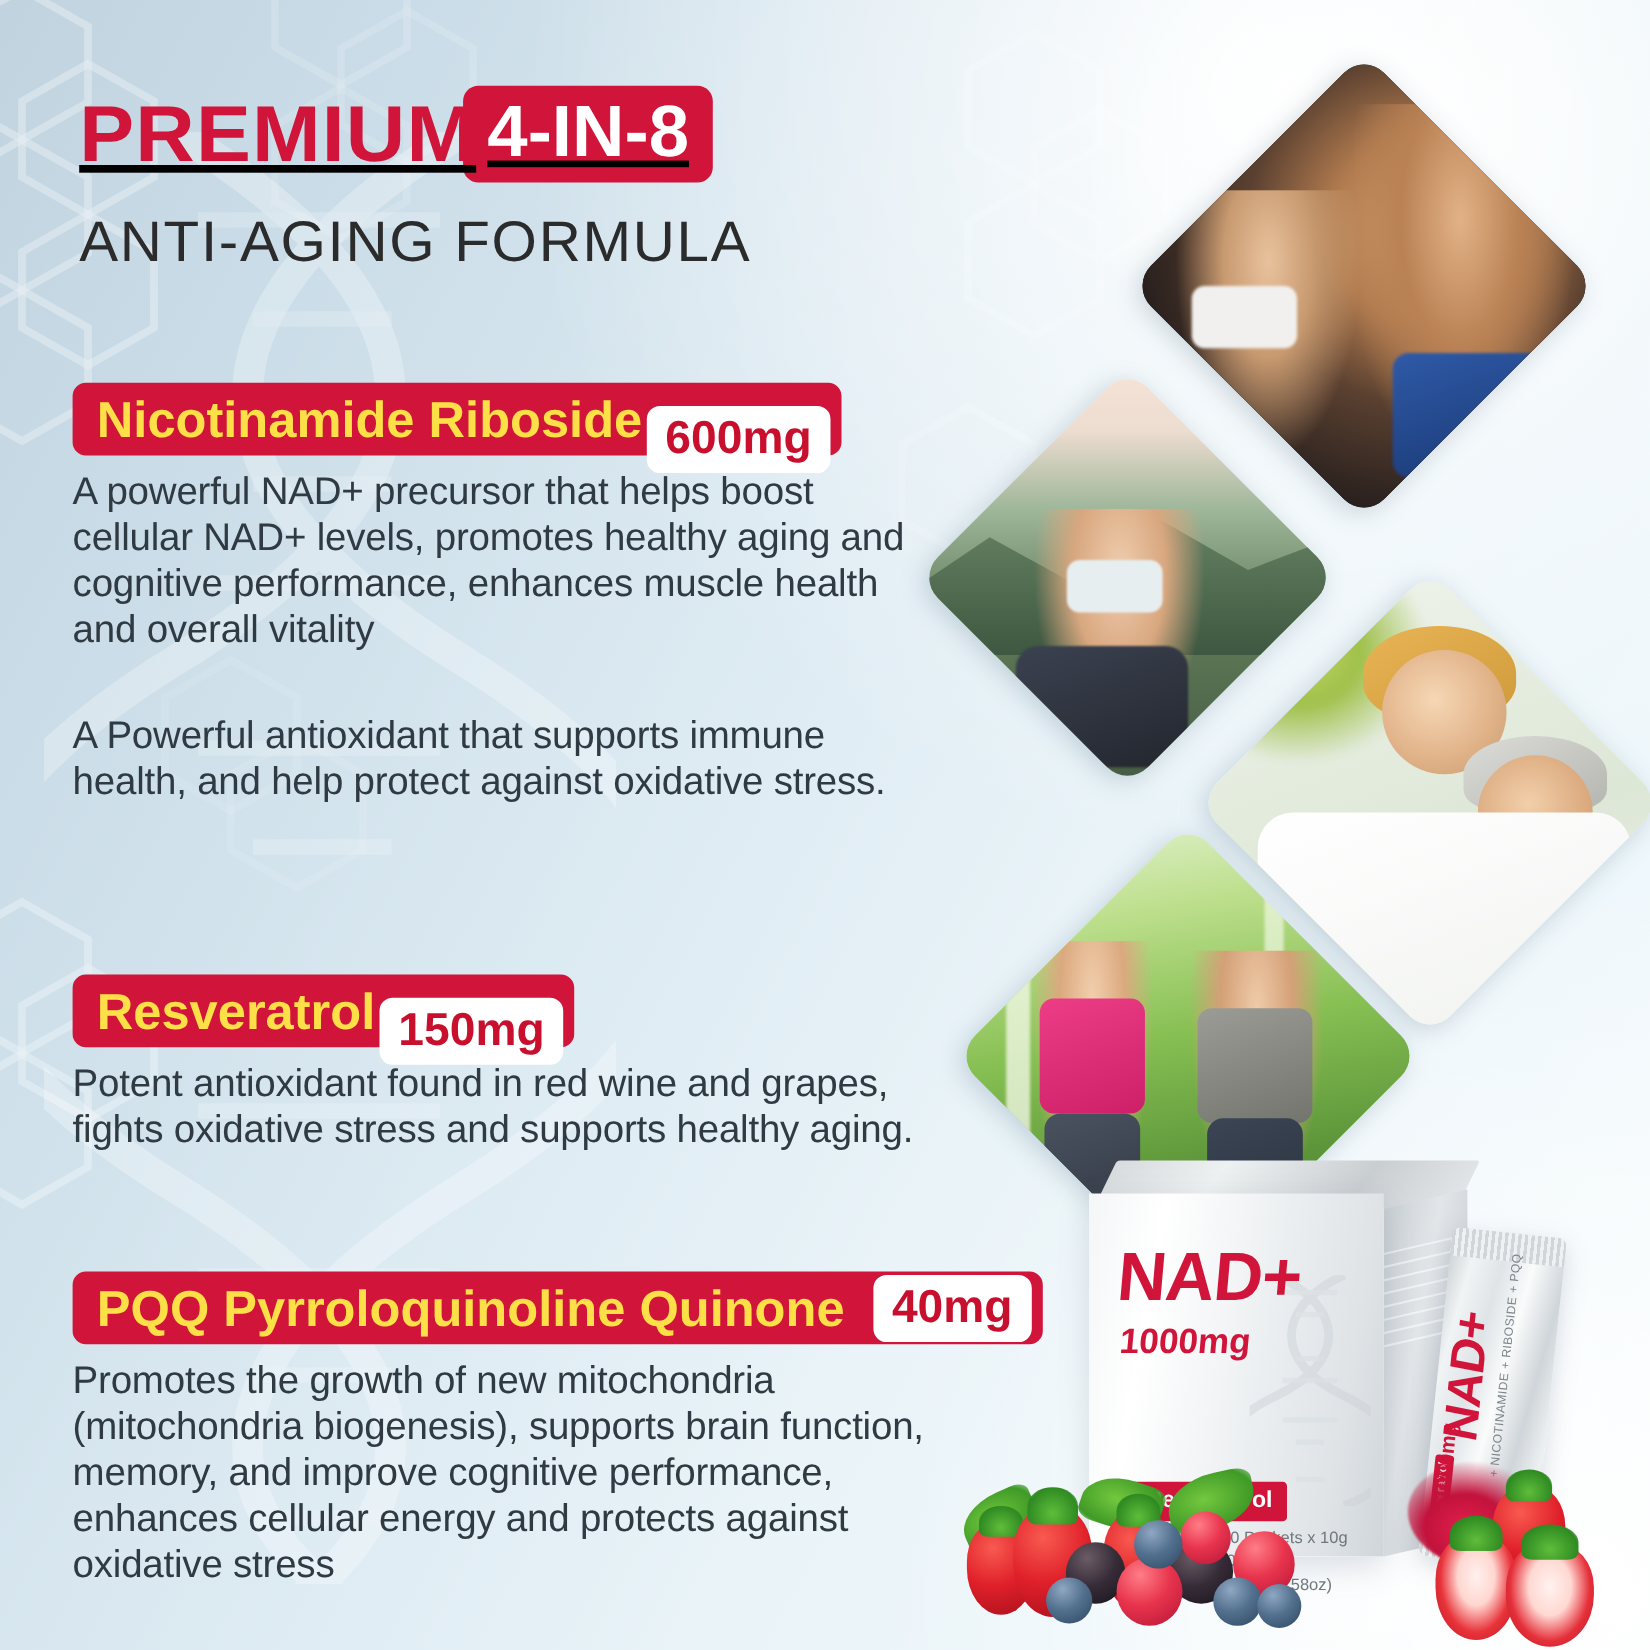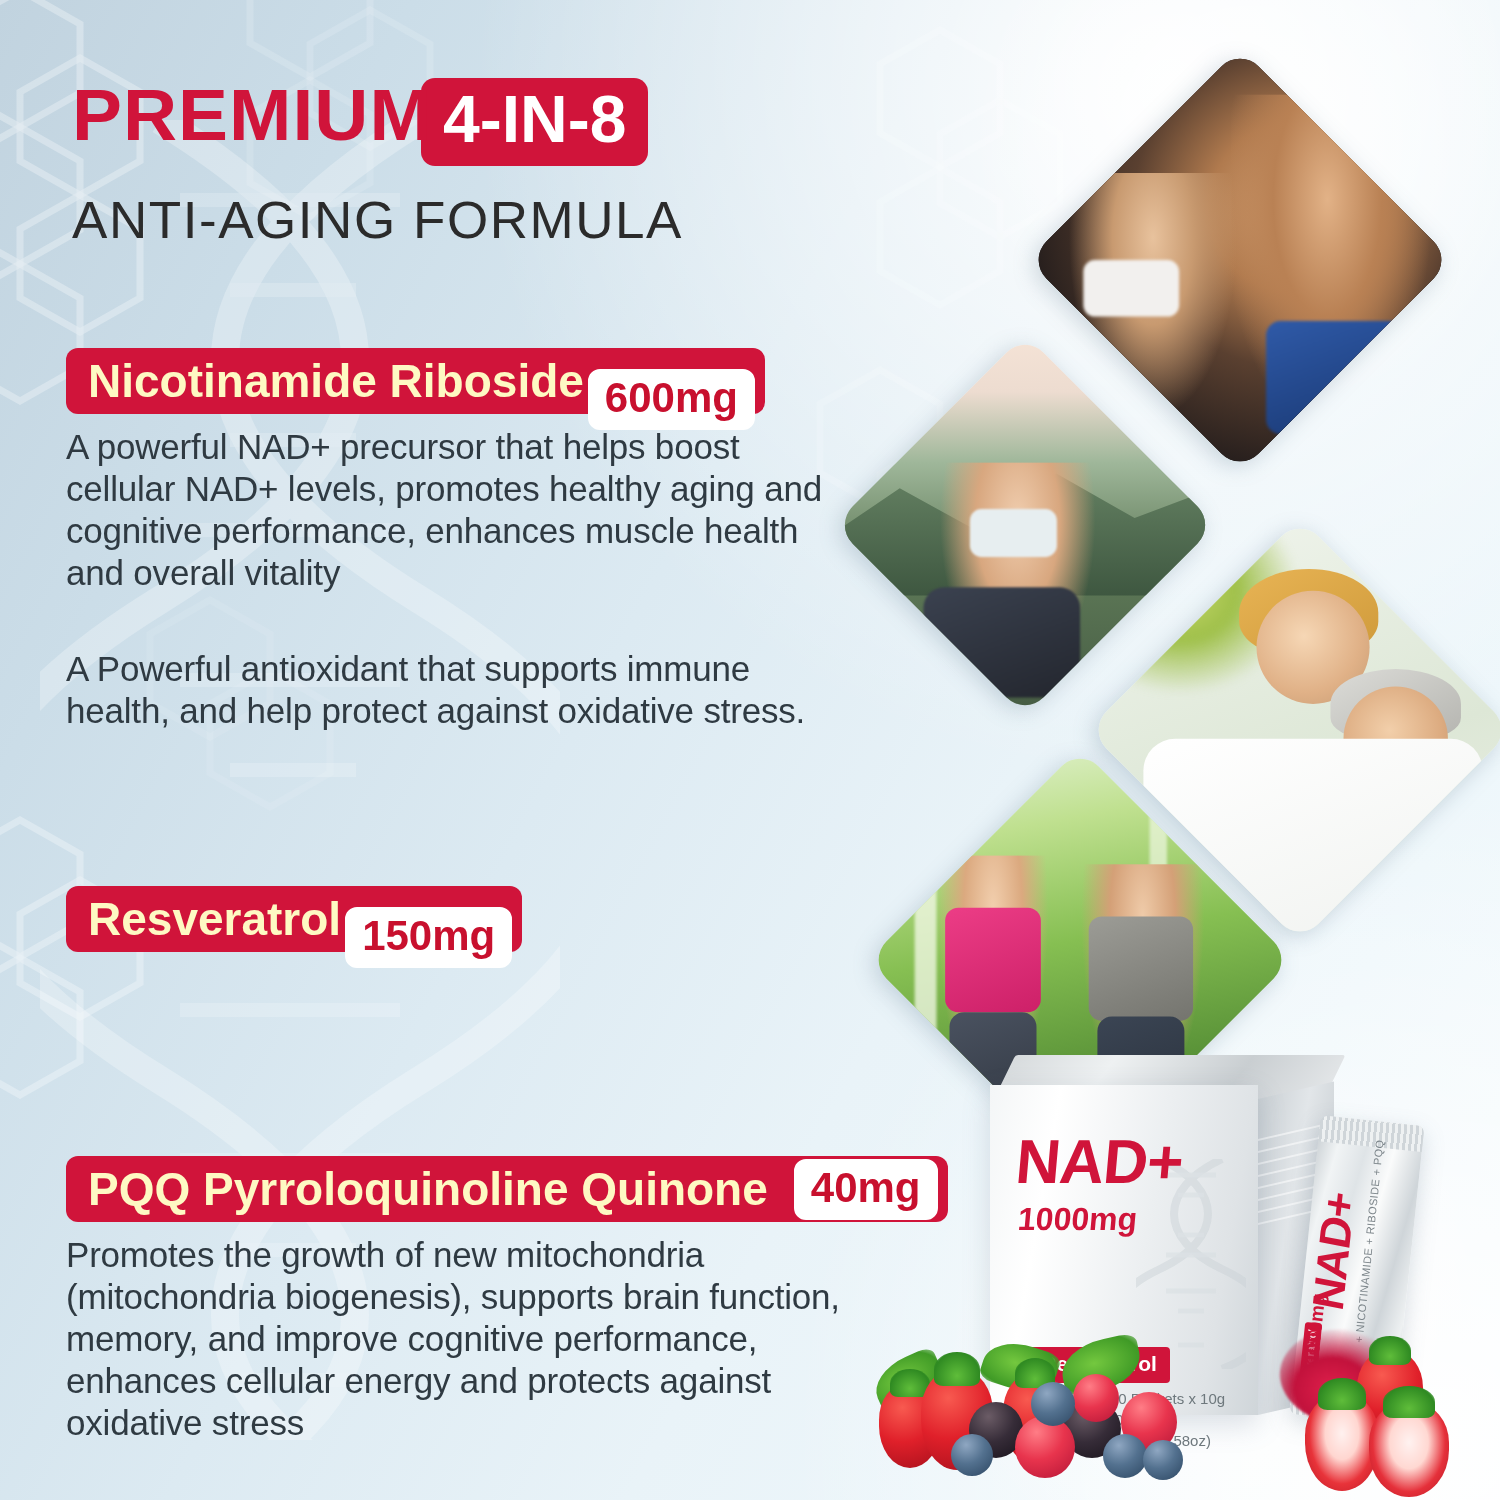--- a/index.html
+++ b/index.html
@@ -20,21 +20,21 @@
   .bg-hex{position:absolute;inset:0;opacity:.55;pointer-events:none;}
   .bg-dna{position:absolute;left:40px;top:120px;width:520px;height:1320px;opacity:.45;pointer-events:none;}
   .bg-glow{position:absolute;pointer-events:none;border-radius:50%;}
   .glow-tr{right:-60px;top:-120px;width:620px;height:520px;
     background:radial-gradient(circle,rgba(255,255,255,.95) 0%,rgba(255,255,255,0) 70%);}
   .glow-br{right:-40px;bottom:-80px;width:620px;height:520px;
     background:radial-gradient(circle,rgba(255,255,255,.92) 0%,rgba(255,255,255,0) 70%);}
 
   
   .header{position:absolute;left:72px;top:78px;width:880px;}
-  .title-row{display:flex;align-items:flex-start;height:88px;}
+  .title-row{display:flex;align-items:center;height:88px;text-decoration:underline;}
   .title-word{
     font-size:72px;font-weight:bold;color:#D0143A;letter-spacing:1px;
     line-height:74px;white-space:nowrap;transform:scaleX(1.04);transform-origin:left center;
   }
   .title-badge{
     background:#D0143A;color:#fff;font-size:66px;font-weight:bold;
     border-radius:14px;padding:4px 22px 10px 22px;line-height:74px;
     margin-left:2px;white-space:nowrap;letter-spacing:0px;
   }
   .subtitle{
@@ -43,21 +43,21 @@
   }
 
   
   .ing{position:absolute;left:66px;}
   .ing-bar{
     display:inline-flex;align-items:center;
     background:#D0143A;border-radius:12px;
     padding:7px 10px 7px 22px;box-sizing:border-box;height:66px;
   }
   .ing-name{
-    color:#fef9c3;font-size:46px;font-weight:bold;white-space:nowrap;
+    color:#fde047;font-size:46px;font-weight:bold;white-space:nowrap;
     line-height:50px;letter-spacing:0px;
   }
   .ing-dose{
     background:#ffffff;color:#C8102E;font-size:42px;font-weight:bold;
     border-radius:12px;padding:3px 15px 6px 15px;margin-left:14px;
     line-height:48px;white-space:nowrap;border:2px solid #ffffff;
   }
   .ing-desc{
     margin-top:12px;font-size:35px;line-height:42px;color:#2f3a42;
     max-width:790px;letter-spacing:-0.2px;
@@ -291,20 +291,21 @@
 
   <div class="ing wide" style="top:636px;">
     <div class="ing-desc">A Powerful antioxidant that supports immune health, and help protect against oxidative stress.</div>
   </div>
 
   <div class="ing tight" style="top:886px;">
     <div class="ing-bar">
       <span class="ing-name">Resveratrol</span>
       <span class="ing-dose">150mg</span>
     </div>
+    <div class="ing-desc">Potent antioxidant found in red wine and grapes, fights oxidative stress and supports healthy aging.</div>
   </div>
 
   <div class="ing wide" style="top:1156px;">
     <div class="ing-bar">
       <span class="ing-name">PQQ Pyrroloquinoline Quinone</span>
       <span class="ing-dose">40mg</span>
     </div>
     <div class="ing-desc">Promotes the growth of new mitochondria (mitochondria biogenesis), supports brain function, memory, and improve cognitive performance, enhances cellular energy and protects against oxidative stress</div>
   </div>
 

